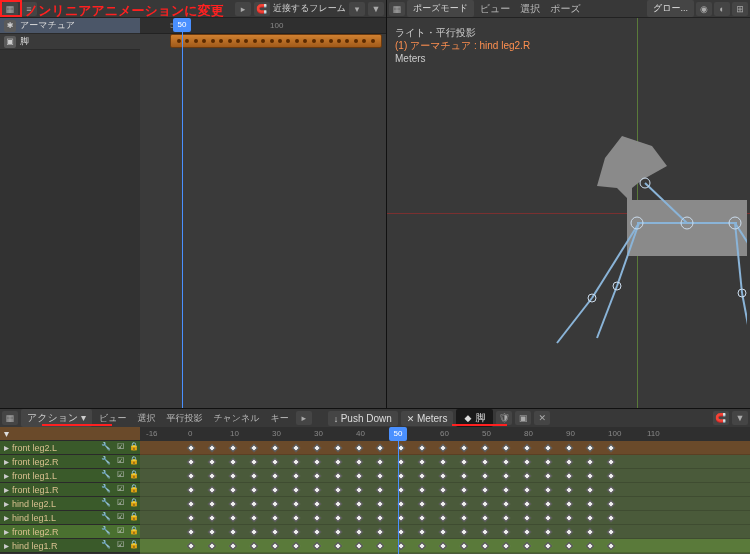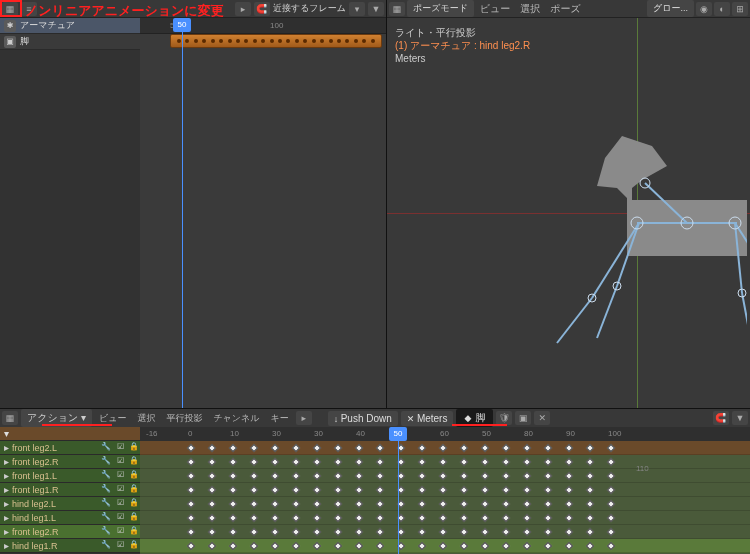--- a/index.html
+++ b/index.html
@@ -272,21 +272,21 @@
           <span style="left: 90px;">10</span>
           <span style="left: 132px;">30</span>
           <span style="left: 174px;">30</span>
           <span style="left: 216px;">40</span>
           <span style="left: 258px;">50</span>
           <span style="left: 300px;">60</span>
           <span style="left: 342px;">50</span>
           <span style="left: 384px;">80</span>
           <span style="left: 426px;">90</span>
           <span style="left: 468px;">100</span>
-          <span style="left: 496px; margin-top: 35px;">110</span>
+          <span style="left: 507px;">110</span>
         </div>
       <div class="kf-row hdr-row" id="sum-row">
           <div class="kf" style="left: 48px;"></div>
           <div class="kf" style="left: 69px;"></div>
           <div class="kf" style="left: 90px;"></div>
           <div class="kf" style="left: 111px;"></div>
           <div class="kf" style="left: 132px;"></div>
           <div class="kf" style="left: 153px;"></div>
           <div class="kf" style="left: 174px;"></div>
           <div class="kf" style="left: 195px;"></div>

